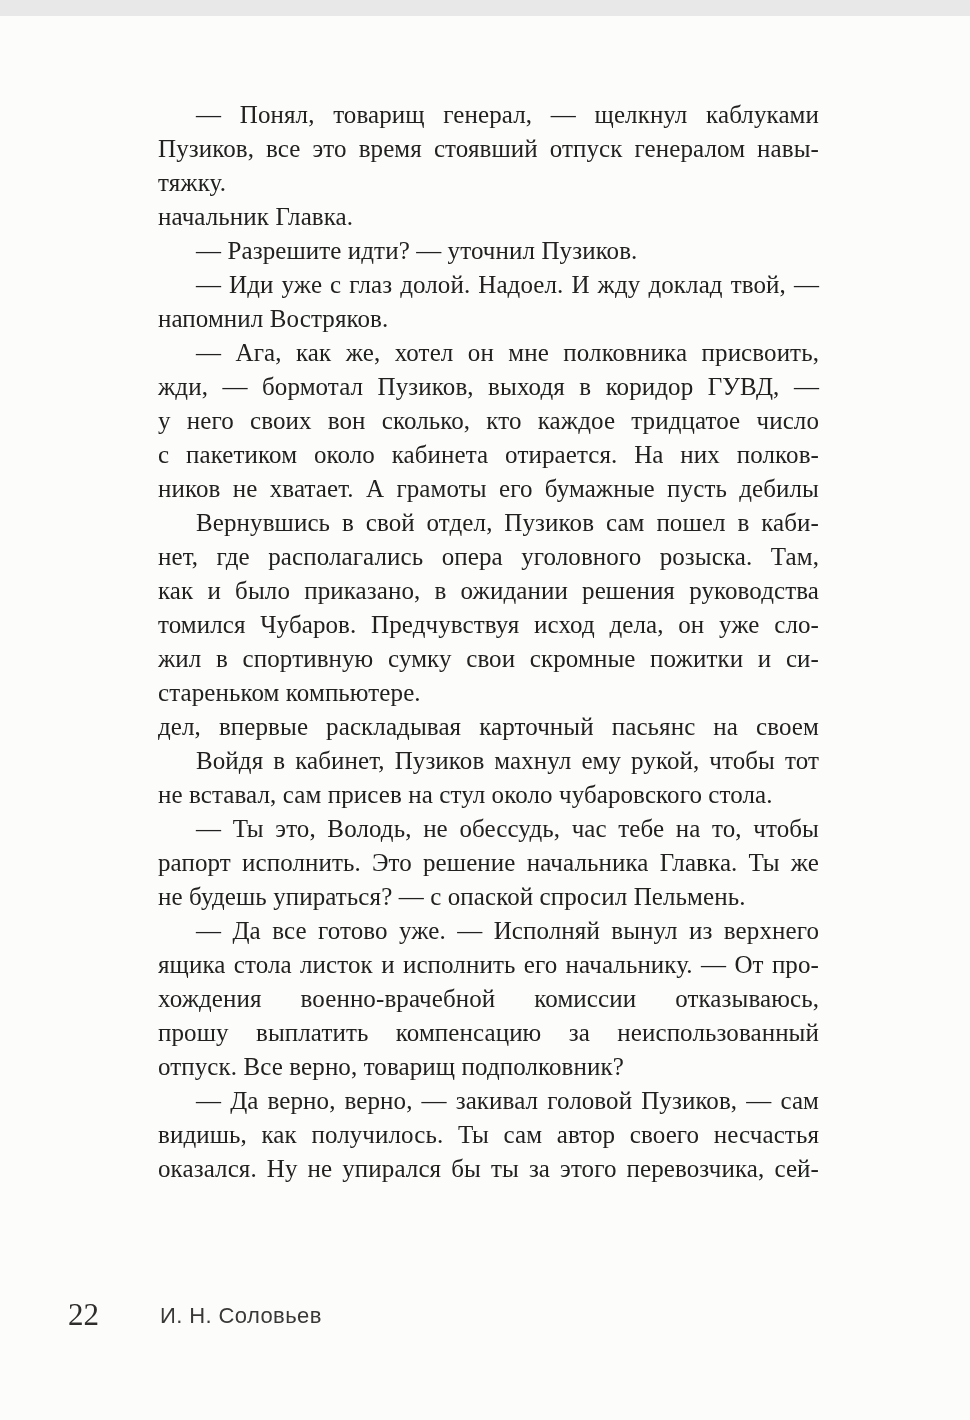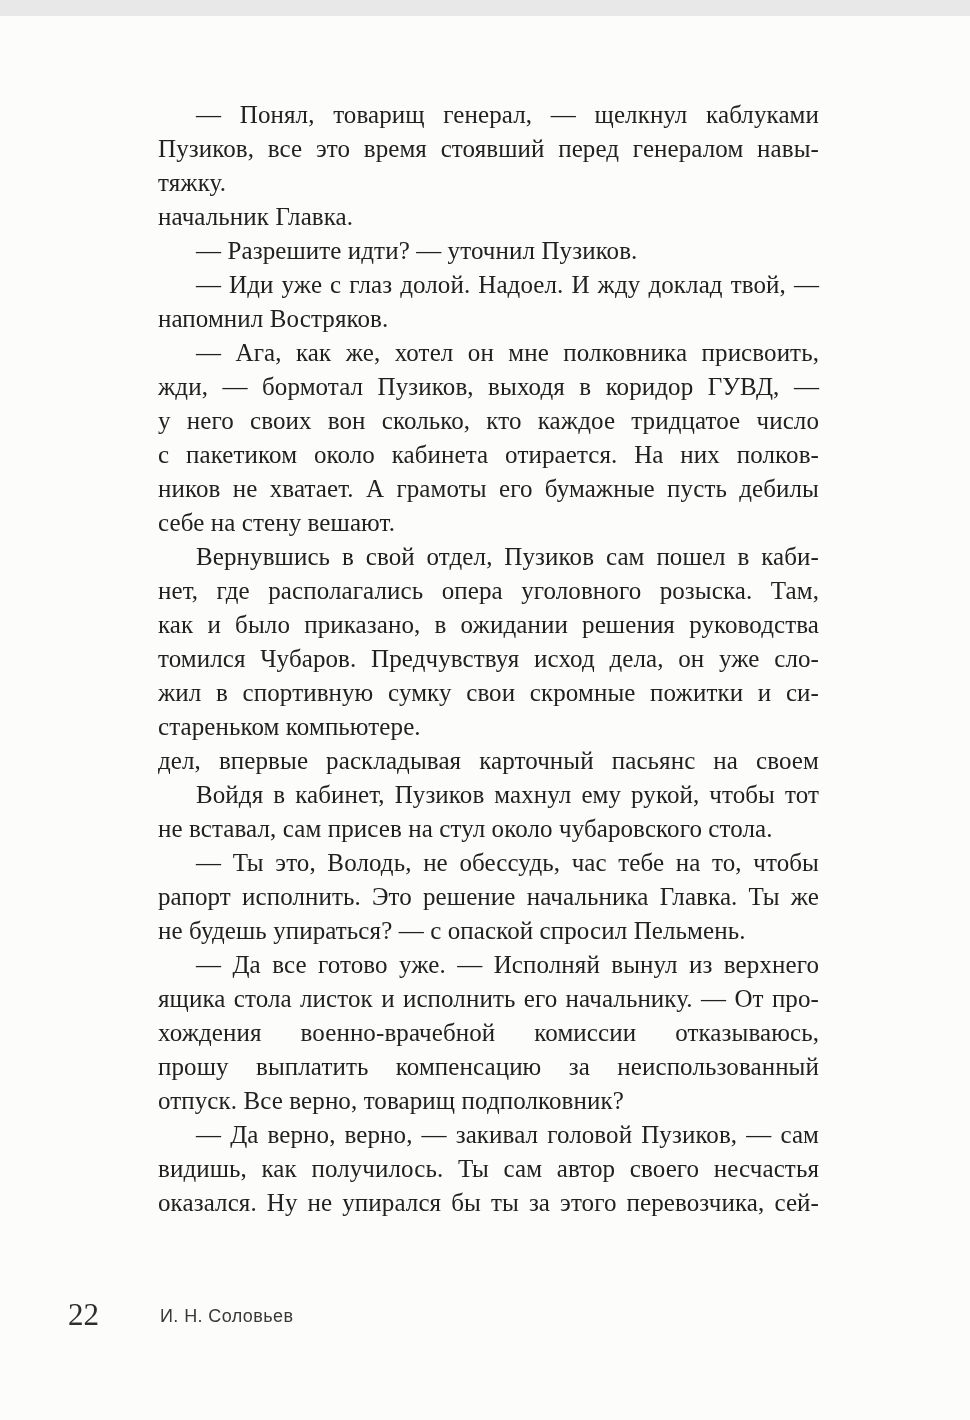--- a/index.html
+++ b/index.html
@@ -51,45 +51,44 @@
     font-family: "Liberation Serif", "DejaVu Serif", serif;
     font-size: 31px;
     line-height: 34px;
     color: #2e2d2c;
   }
   .running-author {
     position: absolute;
     left: 160px;
     top: 6px;
     font-family: "Liberation Sans", "DejaVu Sans", sans-serif;
-    font-size: 18px;
+    font-size: 22px;
     line-height: 24px;
     letter-spacing: 0.4px;
     color: #393837;
   }
 </style>
 </head>
 <body>
 
 <div class="page">
 
   <div class="text-block">
       <div class="line indent just">— Понял, товарищ генерал, — щелкнул каблуками</div>
-      <div class="line just">Пузиков, все это время стоявший перед генералом навы-</div>
+      <div class="line just">Пузиков, все это время стоявший отпуск генералом навы-</div>
       <div class="line">тяжку.</div>
       <div class="line">начальник Главка.</div>
       <div class="line indent">— Разрешите идти? — уточнил Пузиков.</div>
       <div class="line indent just">— Иди уже с глаз долой. Надоел. И жду доклад твой, —</div>
       <div class="line">напомнил Востряков.</div>
       <div class="line indent just">— Ага, как же, хотел он мне полковника присвоить,</div>
       <div class="line just">жди, — бормотал Пузиков, выходя в коридор ГУВД, —</div>
       <div class="line just">у него своих вон сколько, кто каждое тридцатое число</div>
       <div class="line just">с пакетиком около кабинета отирается. На них полков-</div>
       <div class="line just">ников не хватает. А грамоты его бумажные пусть дебилы</div>
-      <div class="line">себе на стену вешают.</div>
       <div class="line indent just">Вернувшись в свой отдел, Пузиков сам пошел в каби-</div>
       <div class="line just">нет, где располагались опера уголовного розыска. Там,</div>
       <div class="line just">как и было приказано, в ожидании решения руководства</div>
       <div class="line just">томился Чубаров. Предчувствуя исход дела, он уже сло-</div>
       <div class="line just">жил в спортивную сумку свои скромные пожитки и си-</div>
       <div class="line">стареньком компьютере.</div>
       <div class="line just">дел, впервые раскладывая карточный пасьянс на своем</div>
       <div class="line indent just">Войдя в кабинет, Пузиков махнул ему рукой, чтобы тот</div>
       <div class="line">не вставал, сам присев на стул около чубаровского стола.</div>
       <div class="line indent just">— Ты это, Володь, не обессудь, час тебе на то, чтобы</div>

